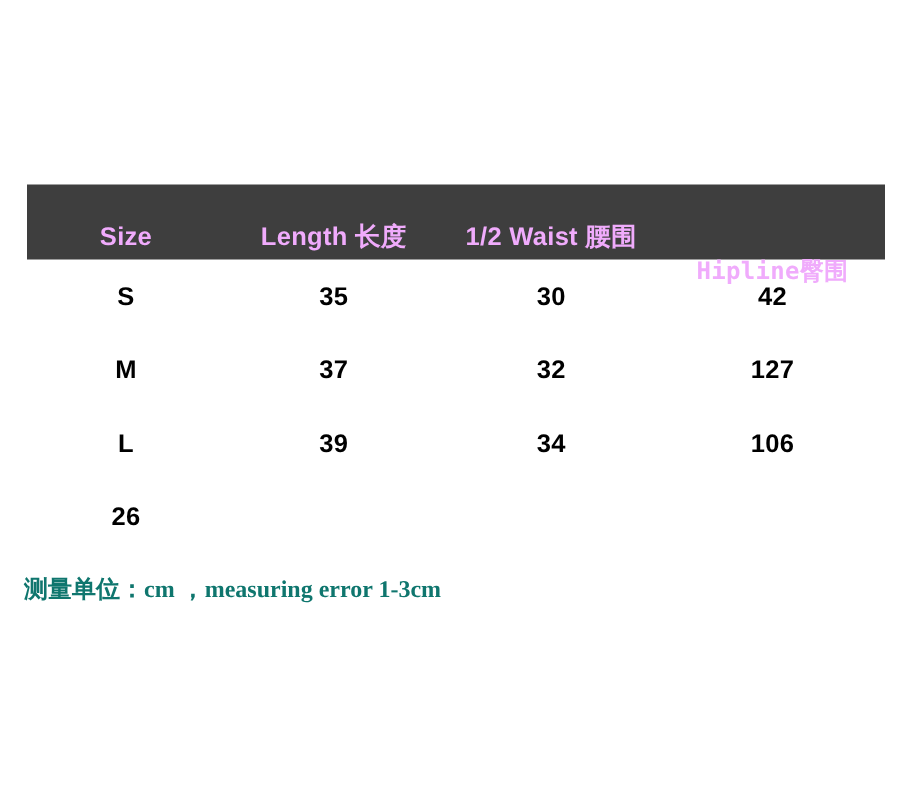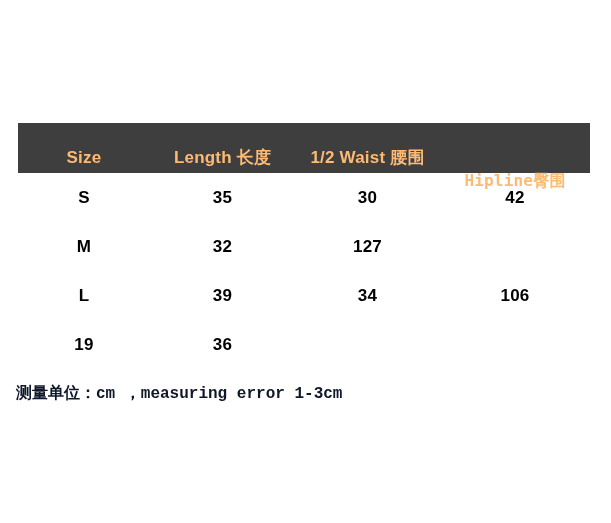--- a/index.html
+++ b/index.html
@@ -21,21 +21,21 @@
     width: 572px;
   }
   .grid-row {
     display: grid;
     grid-template-columns: 132px 145px 145px 150px;
     align-items: center;
   }
   .header-row {
     height: 50px;
     background: #3e3e3e;
-    color: #fdba74;
+    color: #f0abfc;
   }
   .data-row {
     height: 49px;
     color: #000000;
   }
   .cell {
     text-align: center;
     font-weight: bold;
     font-size: 17px;
     letter-spacing: 0.2px;
@@ -43,24 +43,24 @@
   }
   .mono {
     font-family: "DejaVu Sans Mono", "Liberation Mono", monospace;
     font-size: 16px;
     margin-top: 48px;
   }
   .footer-note {
     position: absolute;
     left: 16px;
     top: 383px;
-    font-family: Liberation Mono, monospace;
+    font-family: Liberation Serif, serif;
     font-weight: bold;
     font-size: 16px;
-    color: #0f172a;
+    color: #0f766e;
     white-space: nowrap;
   }
 </style>
 </head>
 <body>
 
 <div class="size-chart">
 
   <div class="grid-row header-row">
     <div class="cell">Size</div>
@@ -71,31 +71,31 @@
 
   <div class="grid-row data-row">
     <div class="cell">S</div>
     <div class="cell">35</div>
     <div class="cell">30</div>
     <div class="cell">42</div>
   </div>
 
   <div class="grid-row data-row">
     <div class="cell">M</div>
+    <div class="cell">37</div>
     <div class="cell">32</div>
     <div class="cell">127</div>
   </div>
 
   <div class="grid-row data-row">
     <div class="cell">L</div>
     <div class="cell">39</div>
     <div class="cell">34</div>
     <div class="cell">106</div>
   </div>
 
   <div class="grid-row data-row">
-    <div class="cell">19</div>
-    <div class="cell">36</div>
+    <div class="cell">26</div>
   </div>
 
 </div>
 
 <div class="footer-note">测量单位：cm ，measuring error 1-3cm</div>
 
 </body></html>

